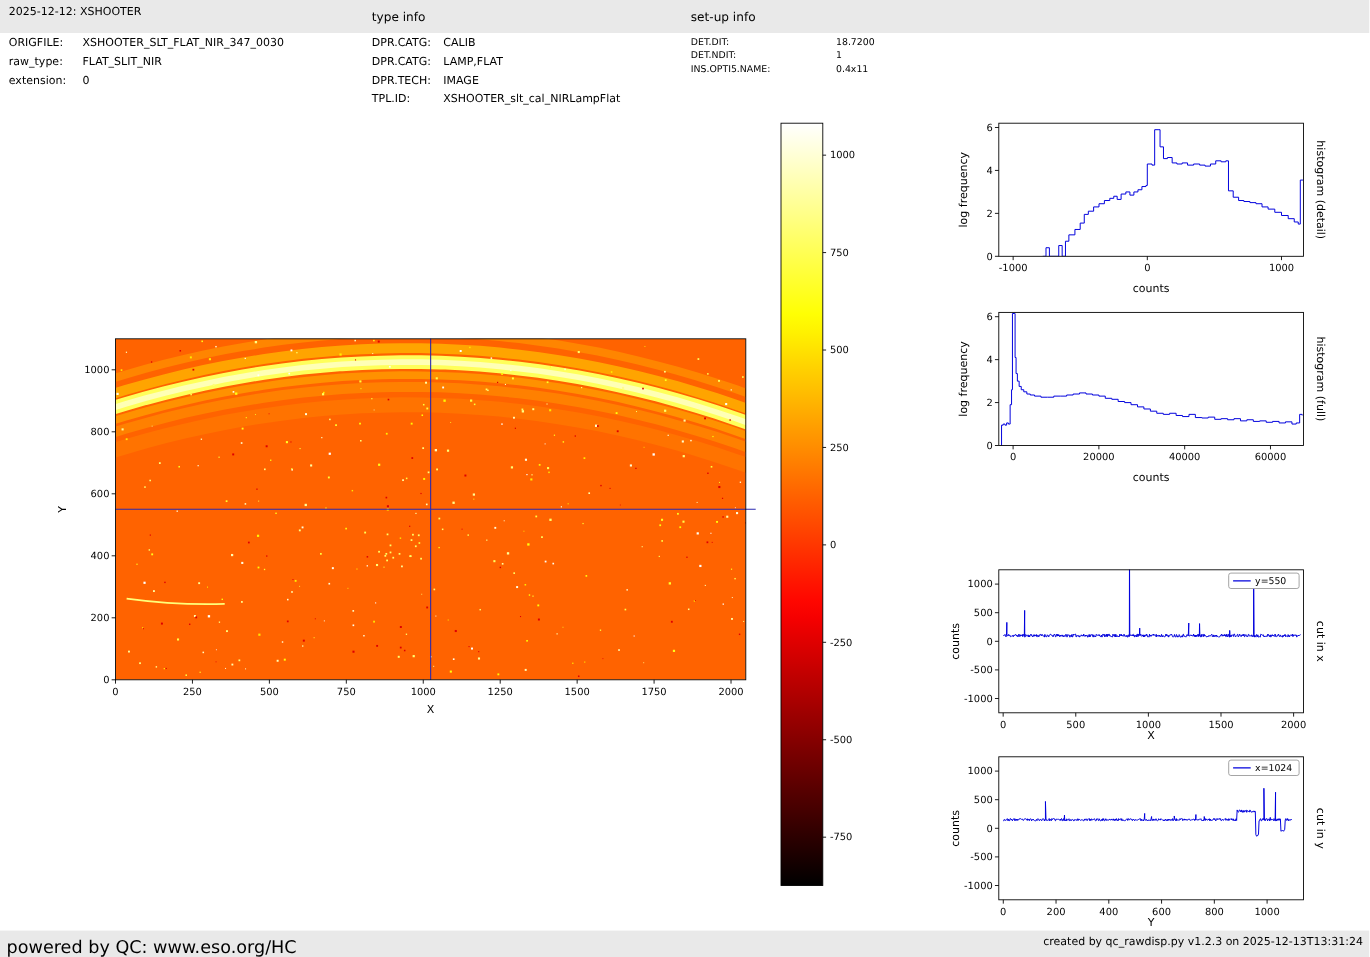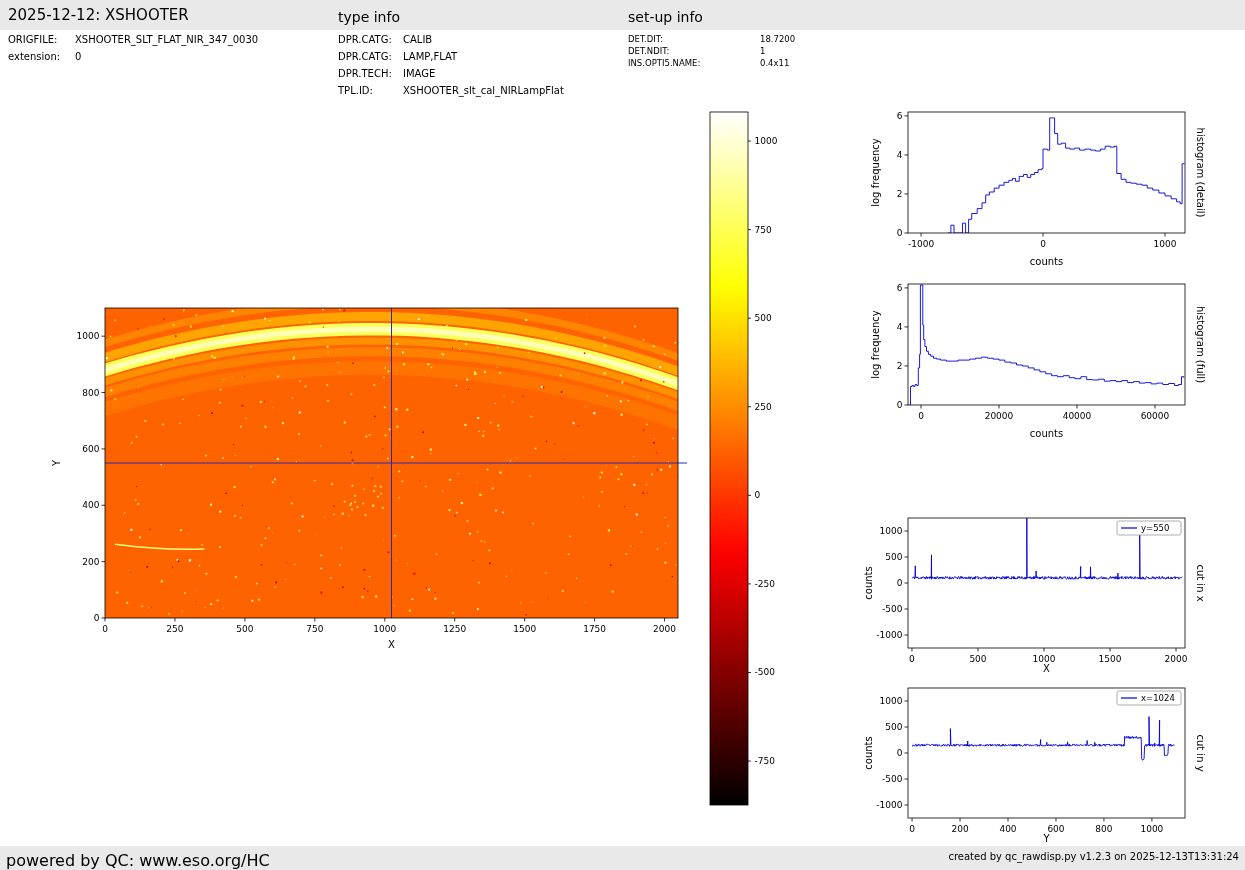--- a/index.html
+++ b/index.html
@@ -1,22 +1,22 @@
 <!DOCTYPE html>
 <html><head>
 <meta charset="utf-8">
 <style>
   html,body{margin:0;padding:0}
   body{width:1245px;height:870px;position:relative;background:#fff;
        font-family:"DejaVu Sans",sans-serif;color:#000;overflow:hidden}
   .bar{position:absolute;left:0;width:1245px;background:#e9e9e9}
   #top-bar{top:0;height:30px}
   #bottom-bar{top:846px;height:24px}
-  #page-title{position:absolute;left:8px;top:6px;font-size:15px}
-  .colhead{position:absolute;top:9px;font-size:14px}
+  #page-title{position:absolute;left:8px;top:6px;font-size:10px}
+  .colhead{position:absolute;top:9px;font-size:11px}
   .infoblock{position:absolute;top:34px}
   #file-info{left:8px}
   #type-info{left:338px}
   #setup-info{left:628px}
   .irow{display:flex;height:17px;font-size:10px;align-items:flex-start}
   #file-info .ilbl{width:67px}
   #type-info .ilbl{width:65px}
   #setup-info .irow{height:12px;font-size:8.5px}
   #setup-info .ilbl{width:132px}
   .chart{position:absolute}
@@ -32,20 +32,24 @@
 <div class="bar" id="bottom-bar"></div>
 
 <div id="page-title">2025-12-12: XSHOOTER</div>
 <div class="colhead" style="left:338px">type info</div>
 <div class="colhead" style="left:628px">set-up info</div>
 
 <div class="infoblock" id="file-info">
   <div class="irow">
     <span class="ilbl">ORIGFILE:</span>
     <span class="ival">XSHOOTER_SLT_FLAT_NIR_347_0030</span>
+  </div>
+  <div class="irow">
+    <span class="ilbl">raw_type:</span>
+    <span class="ival">FLAT_SLIT_NIR</span>
   </div>
   <div class="irow">
     <span class="ilbl">extension:</span>
     <span class="ival">0</span>
   </div>
 </div>
 
 <div class="infoblock" id="type-info">
   <div class="irow">
     <span class="ilbl">DPR.CATG:</span>

